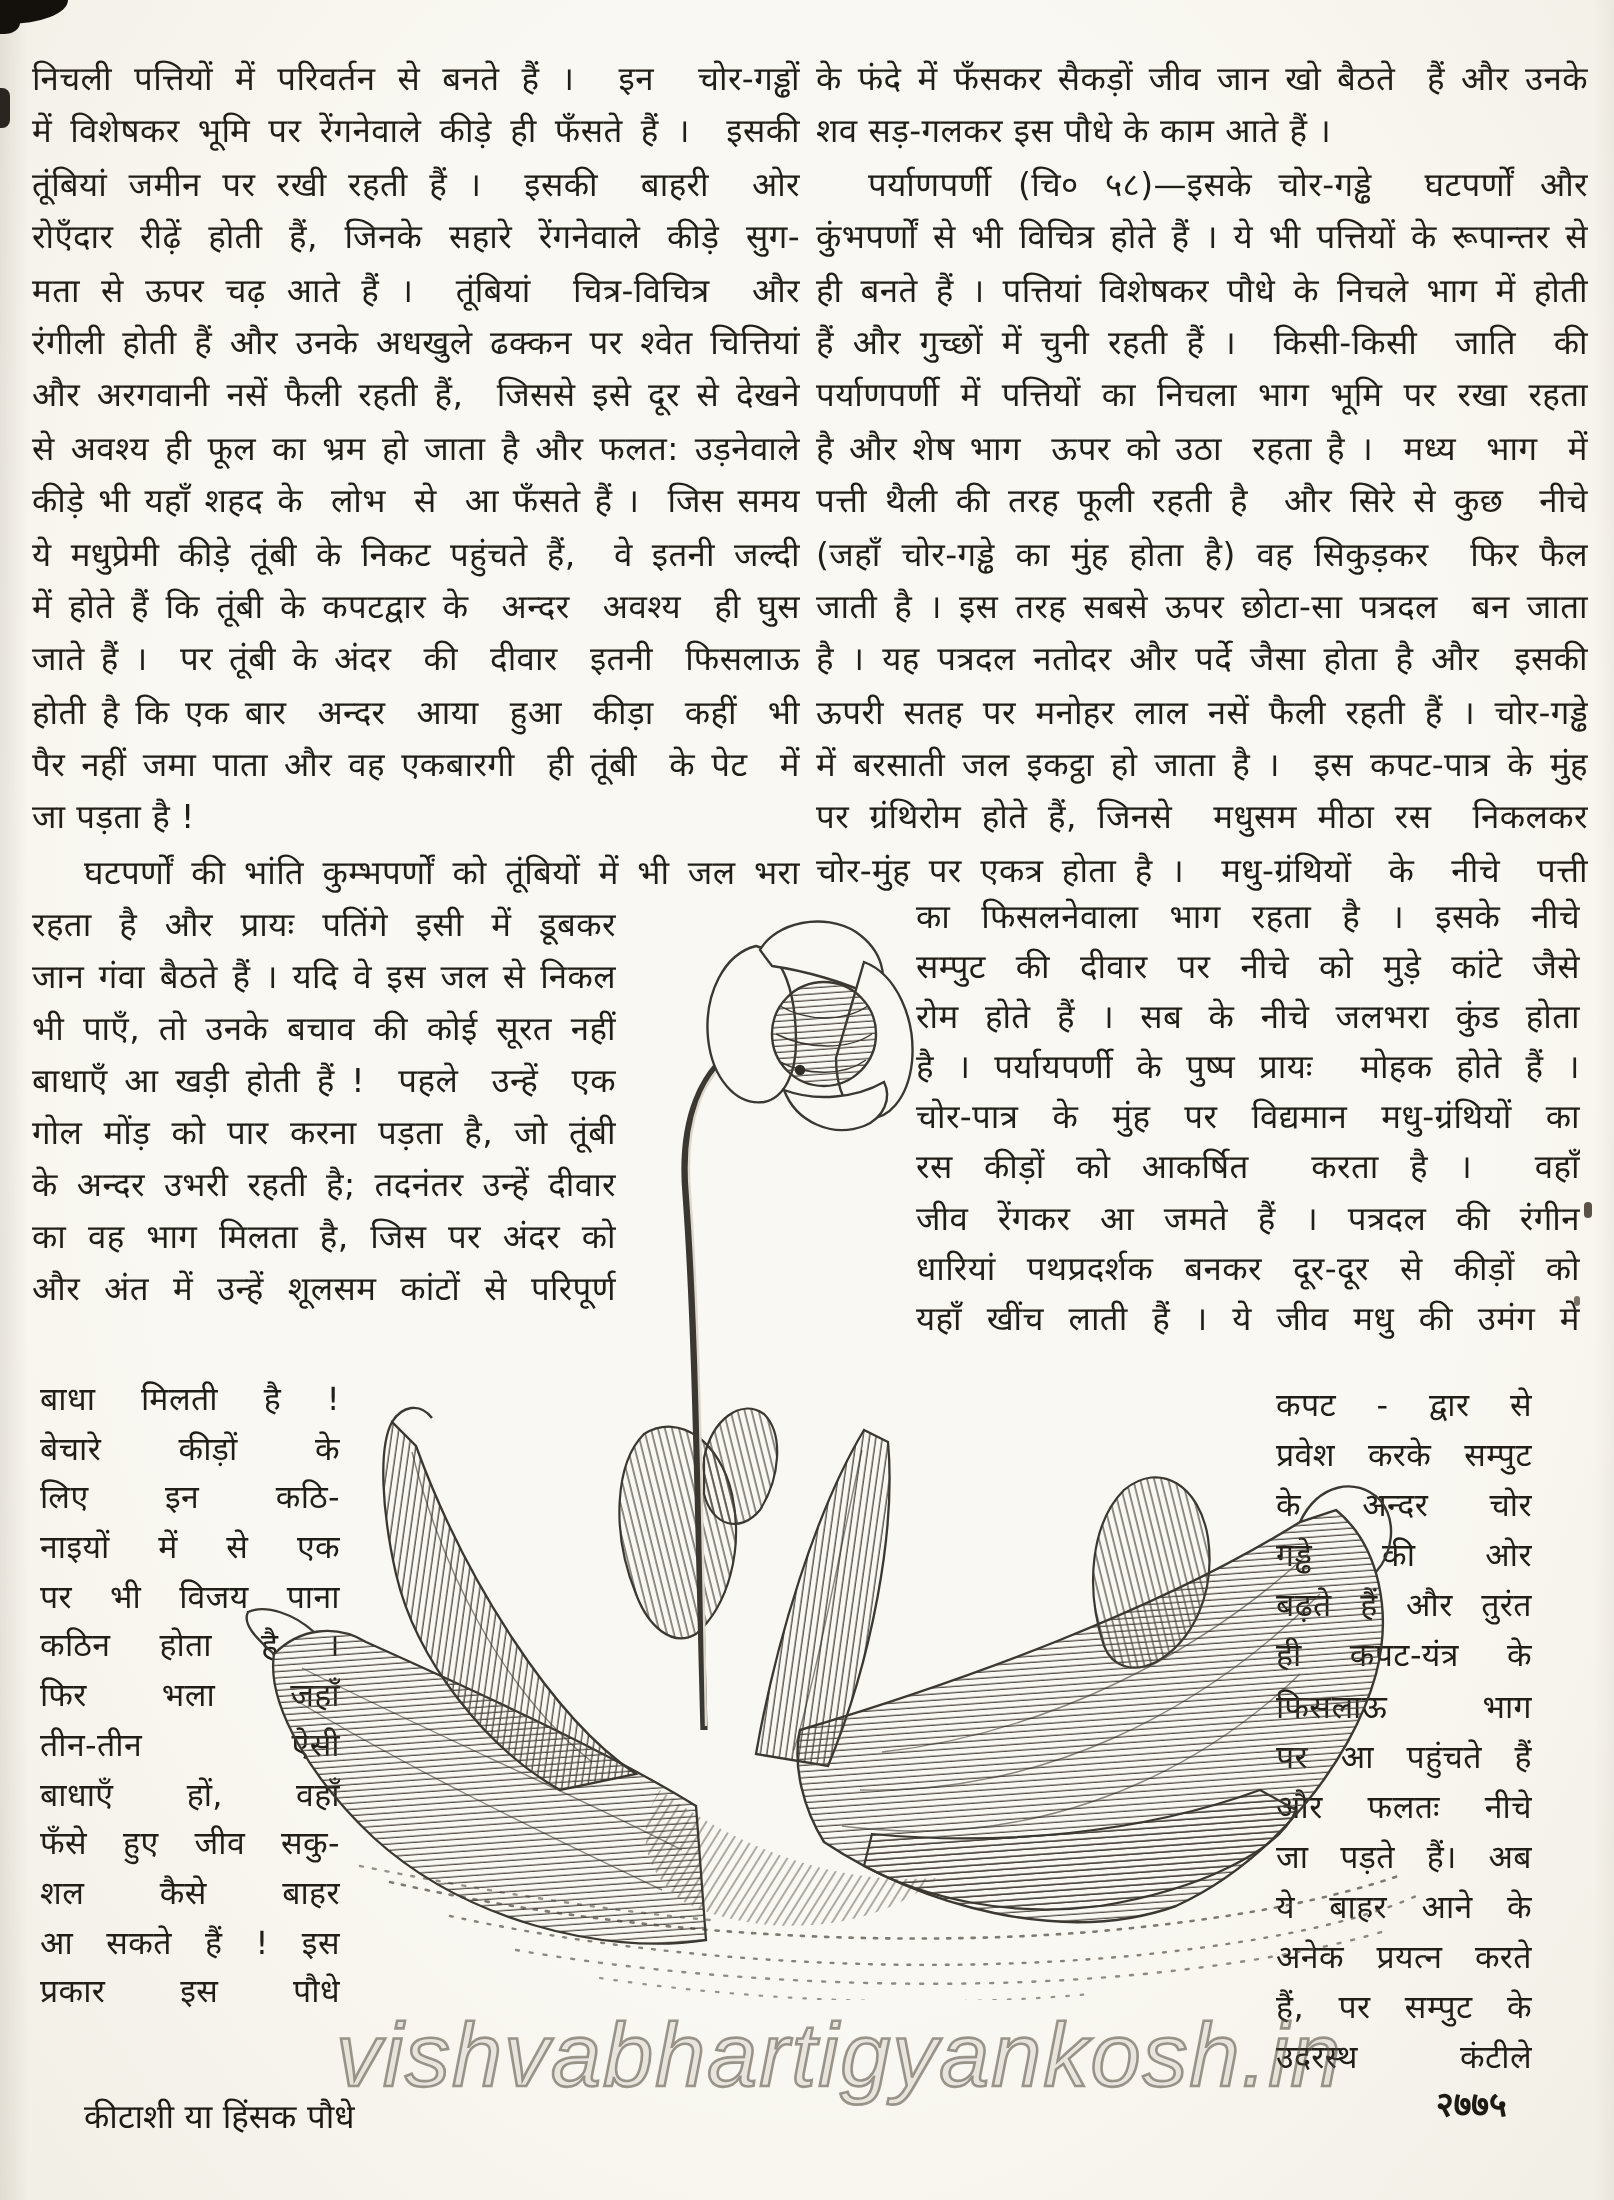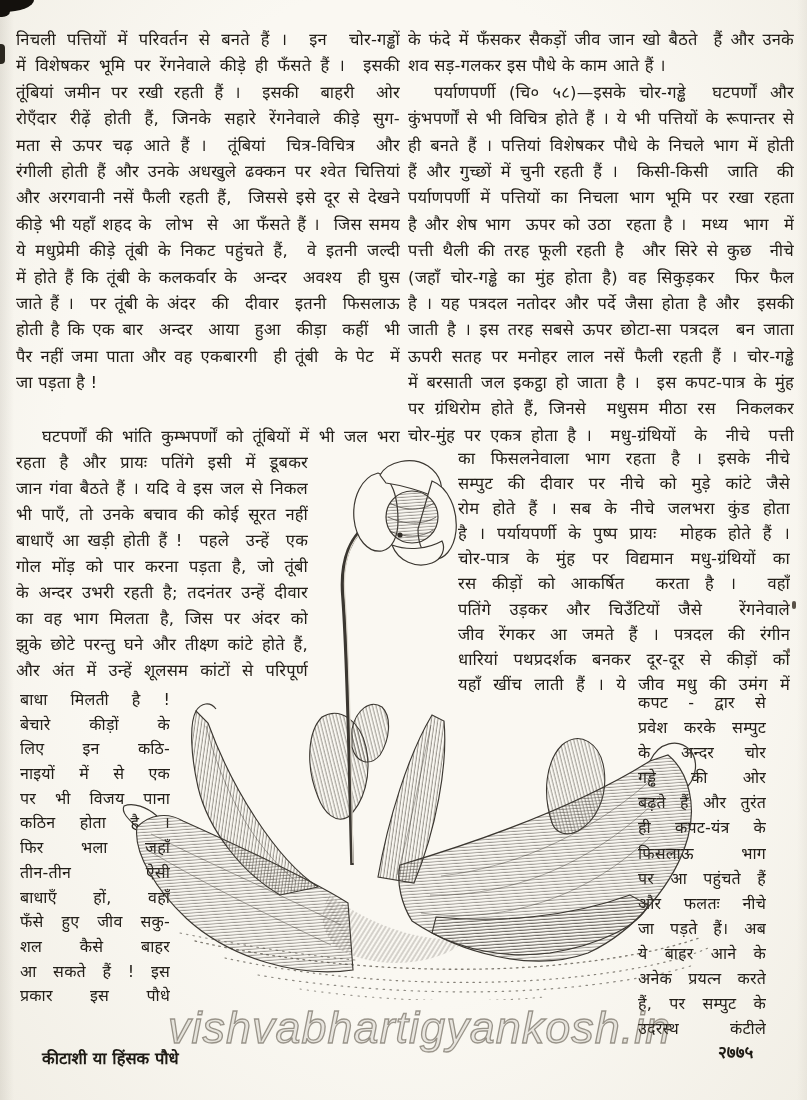--- a/index.html
+++ b/index.html
@@ -26,21 +26,21 @@
   .col-wide  .tl{font-size:16.5px;line-height:26.4px;height:26.4px;}
   .col-mid   .tl{font-size:16.5px;line-height:26px;height:26px;}
   .col-rmid  .tl{font-size:16.5px;line-height:25.1px;height:25.1px;}
   .col-narrl .tl{font-size:16px;line-height:24.7px;height:24.7px;}
   .col-narrr .tl{font-size:16px;line-height:25.1px;height:25.1px;}
   .caption{
     position:absolute;left:118px;top:994px;width:520px;
     text-align:center;font-size:15px;line-height:25px;color:#211d17;
   }
   .footer-title{
-    position:absolute;left:42px;top:1046px;font-size:16.5px;font-weight:bold;color:#1d1a14;
+    position:absolute;left:42px;top:1046px;font-size:16.5px;font-weight:normal;color:#1d1a14;
   }
   .page-number{
     position:absolute;left:718px;top:1040px;font-size:17px;font-weight:bold;color:#1d1a14;
   }
   .watermark{
     position:absolute;left:168px;top:1002px;width:640px;height:62px;
     font-family:Liberation Sans, sans-serif;
     font-style:italic;font-size:45px;letter-spacing:1px;
     color:rgba(90,82,70,0.10);
     -webkit-text-stroke:1.3px rgba(80,72,60,0.55);
@@ -61,42 +61,42 @@
 <div class="page">
 
   <div class="tblock col-wide" style="left:16px;top:27px;width:384px;">
       <div class="tl">निचली पत्तियों में परिवर्तन से बनते हैं ।  इन  चोर-गड्ढों</div>
       <div class="tl">में विशेषकर भूमि पर रेंगनेवाले कीड़े ही फँसते हैं ।  इसकी</div>
       <div class="tl">तूंबियां जमीन पर रखी रहती हैं ।  इसकी  बाहरी  ओर</div>
       <div class="tl">रोएँदार रीढ़ें होती हैं, जिनके सहारे रेंगनेवाले कीड़े सुग-</div>
       <div class="tl">मता से ऊपर चढ़ आते हैं ।  तूंबियां  चित्र-विचित्र  और</div>
       <div class="tl">रंगीली होती हैं और उनके अधखुले ढक्कन पर श्वेत चित्तियां</div>
       <div class="tl">और अरगवानी नसें फैली रहती हैं,  जिससे इसे दूर से देखने</div>
+      <div class="tl">से अवश्य ही फूल का भ्रम हो जाता है और फलत: उड़नेवाले</div>
       <div class="tl">कीड़े भी यहाँ शहद के  लोभ  से  आ फँसते हैं ।  जिस समय</div>
       <div class="tl">ये मधुप्रेमी कीड़े तूंबी के निकट पहुंचते हैं,  वे इतनी जल्दी</div>
-      <div class="tl">में होते हैं कि तूंबी के कलकर्वार के  अन्दर  अवश्य  ही घुस</div>
+      <div class="tl">में होते हैं कि तूंबी के कपटद्वार के  अन्दर  अवश्य  ही घुस</div>
       <div class="tl">जाते हैं ।  पर तूंबी के अंदर  की  दीवार  इतनी  फिसलाऊ</div>
       <div class="tl">होती है कि एक बार  अन्दर  आया  हुआ  कीड़ा  कहीं  भी</div>
       <div class="tl">पैर नहीं जमा पाता और वह एकबारगी  ही तूंबी  के पेट  में</div>
       <div class="tl short">जा पड़ता है !</div>
     </div>
 
   <div class="tblock col-mid" style="left:16px;top:424px;width:384px;">
     <div class="tl ind">घटपर्णों की भांति कुम्भपर्णों को तूंबियों में भी जल भरा</div>
   </div>
 
   <div class="tblock col-mid" style="left:16px;top:450px;width:292px;">
       <div class="tl">रहता है और प्रायः पतिंगे इसी में डूबकर</div>
       <div class="tl">जान गंवा बैठते हैं । यदि वे इस जल से निकल</div>
       <div class="tl">भी पाएँ, तो उनके बचाव की कोई सूरत नहीं</div>
       <div class="tl">बाधाएँ आ खड़ी होती हैं !  पहले  उन्हें  एक</div>
       <div class="tl">गोल मोंड़ को पार करना पड़ता है, जो तूंबी</div>
       <div class="tl">के अन्दर उभरी रहती है; तदनंतर उन्हें दीवार</div>
       <div class="tl">का वह भाग मिलता है, जिस पर अंदर को</div>
-      <div class="tl">झुके छोटे परन्तु घने और तीक्ष्ण कांटे होते हैं,</div>
       <div class="tl">और अंत में उन्हें शूलसम कांटों से परिपूर्ण</div>
     </div>
 
   <div class="tblock col-narrl" style="left:20px;top:688px;width:150px;">
       <div class="tl">बाधा मिलती है !</div>
       <div class="tl">बेचारे कीड़ों के</div>
       <div class="tl">लिए इन कठि-</div>
       <div class="tl">नाइयों में से एक</div>
       <div class="tl">पर भी विजय पाना</div>
       <div class="tl">कठिन होता है ।</div>
@@ -113,36 +113,35 @@
       <div class="tl">के फंदे में फँसकर सैकड़ों जीव जान खो बैठते  हैं और उनके</div>
       <div class="tl short">शव सड़-गलकर इस पौधे के काम आते हैं ।</div>
       <div class="tl ind">पर्याणपर्णी (चि० ५८)—इसके चोर-गड्ढे  घटपर्णों और</div>
       <div class="tl">कुंभपर्णों से भी विचित्र होते हैं । ये भी पत्तियों के रूपान्तर से</div>
       <div class="tl">ही बनते हैं । पत्तियां विशेषकर पौधे के निचले भाग में होती</div>
       <div class="tl">हैं और गुच्छों में चुनी रहती हैं ।  किसी-किसी  जाति  की</div>
       <div class="tl">पर्याणपर्णी में पत्तियों का निचला भाग भूमि पर रखा रहता</div>
       <div class="tl">है और शेष भाग  ऊपर को उठा  रहता है ।  मध्य  भाग  में</div>
       <div class="tl">पत्ती थैली की तरह फूली रहती है  और सिरे से कुछ  नीचे</div>
       <div class="tl">(जहाँ चोर-गड्ढे का मुंह होता है) वह सिकुड़कर  फिर फैल</div>
+      <div class="tl">जाती है । इस तरह सबसे ऊपर छोटा-सा पत्रदल  बन जाता</div>
       <div class="tl">है । यह पत्रदल नतोदर और पर्दे जैसा होता है और  इसकी</div>
-      <div class="tl">जाती है । इस तरह सबसे ऊपर छोटा-सा पत्रदल  बन जाता</div>
       <div class="tl">ऊपरी सतह पर मनोहर लाल नसें फैली रहती हैं । चोर-गड्ढे</div>
       <div class="tl">में बरसाती जल इकट्ठा हो जाता है ।  इस कपट-पात्र के मुंह</div>
       <div class="tl">पर ग्रंथिरोम होते हैं, जिनसे  मधुसम मीठा रस  निकलकर</div>
       <div class="tl">चोर-मुंह पर एकत्र होता है ।  मधु-ग्रंथियों  के  नीचे  पत्ती</div>
     </div>
 
   <div class="tblock col-rmid" style="left:458px;top:446px;width:332px;">
       <div class="tl">का फिसलनेवाला भाग रहता है । इसके नीचे</div>
       <div class="tl">सम्पुट की दीवार पर नीचे को मुड़े कांटे जैसे</div>
       <div class="tl">रोम होते हैं । सब के नीचे जलभरा कुंड होता</div>
       <div class="tl">है । पर्यायपर्णी के पुष्प प्रायः  मोहक होते हैं ।</div>
       <div class="tl">चोर-पात्र के मुंह पर विद्यमान मधु-ग्रंथियों का</div>
       <div class="tl">रस कीड़ों को आकर्षित  करता है ।  वहाँ</div>
-      <div class="tl">पतिंगे उड़कर और चिउँटियों जैसे  रेंगनेवाले</div>
       <div class="tl">जीव रेंगकर आ जमते हैं । पत्रदल की रंगीन</div>
       <div class="tl">धारियां पथप्रदर्शक बनकर दूर-दूर से कीड़ों को</div>
       <div class="tl">यहाँ खींच लाती हैं । ये जीव मधु की उमंग में</div>
     </div>
 
   <div class="tblock col-narrr" style="left:602px;top:690px;width:128px;margin-left:36px;">
       <div class="tl">कपट - द्वार से</div>
       <div class="tl">प्रवेश करके सम्पुट</div>
       <div class="tl">के अन्दर चोर</div>
       <div class="tl">गड्ढे की ओर</div>

